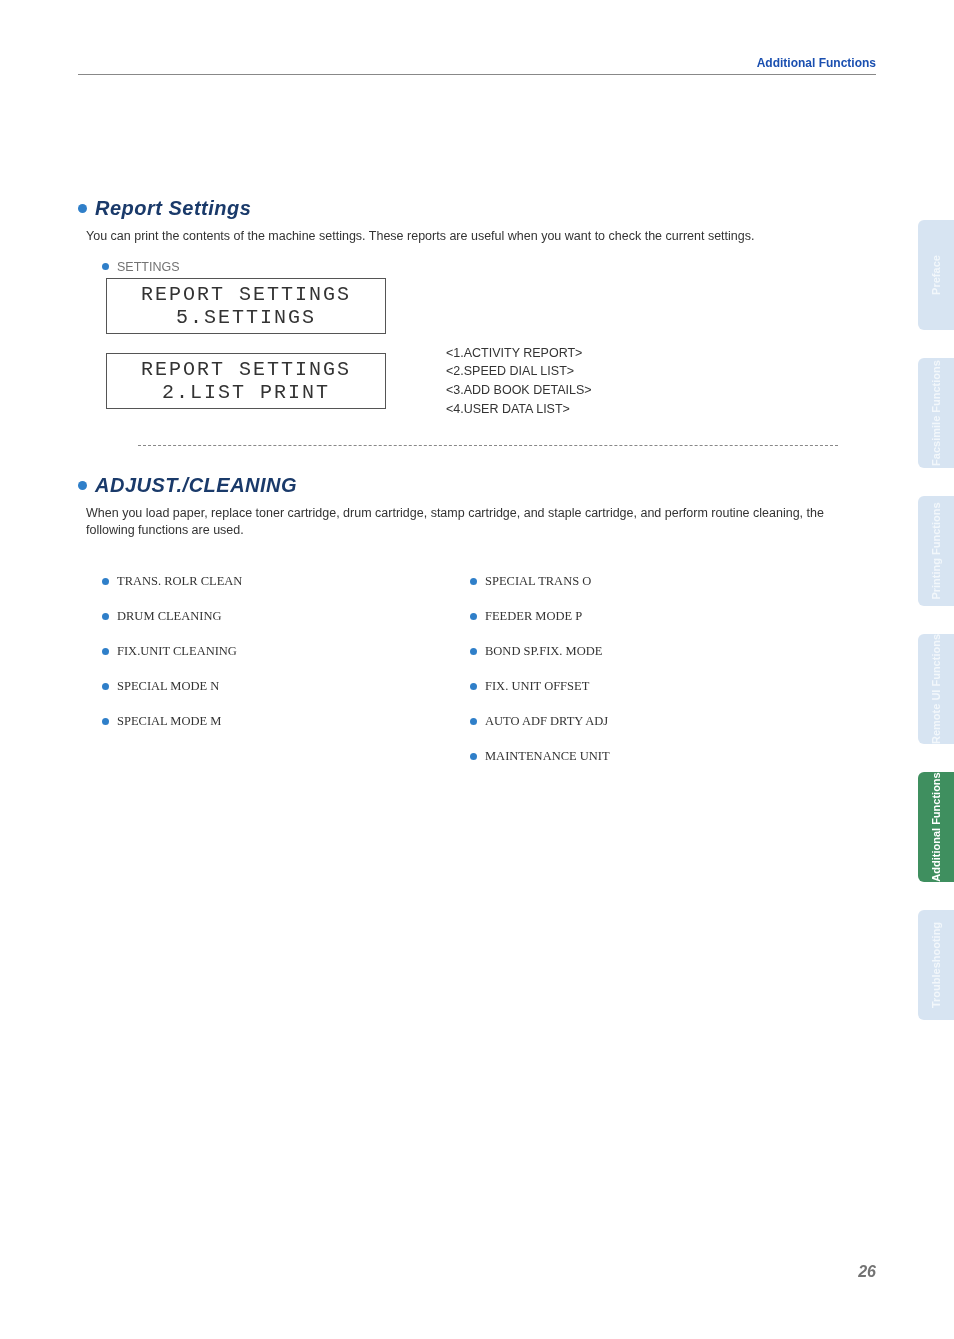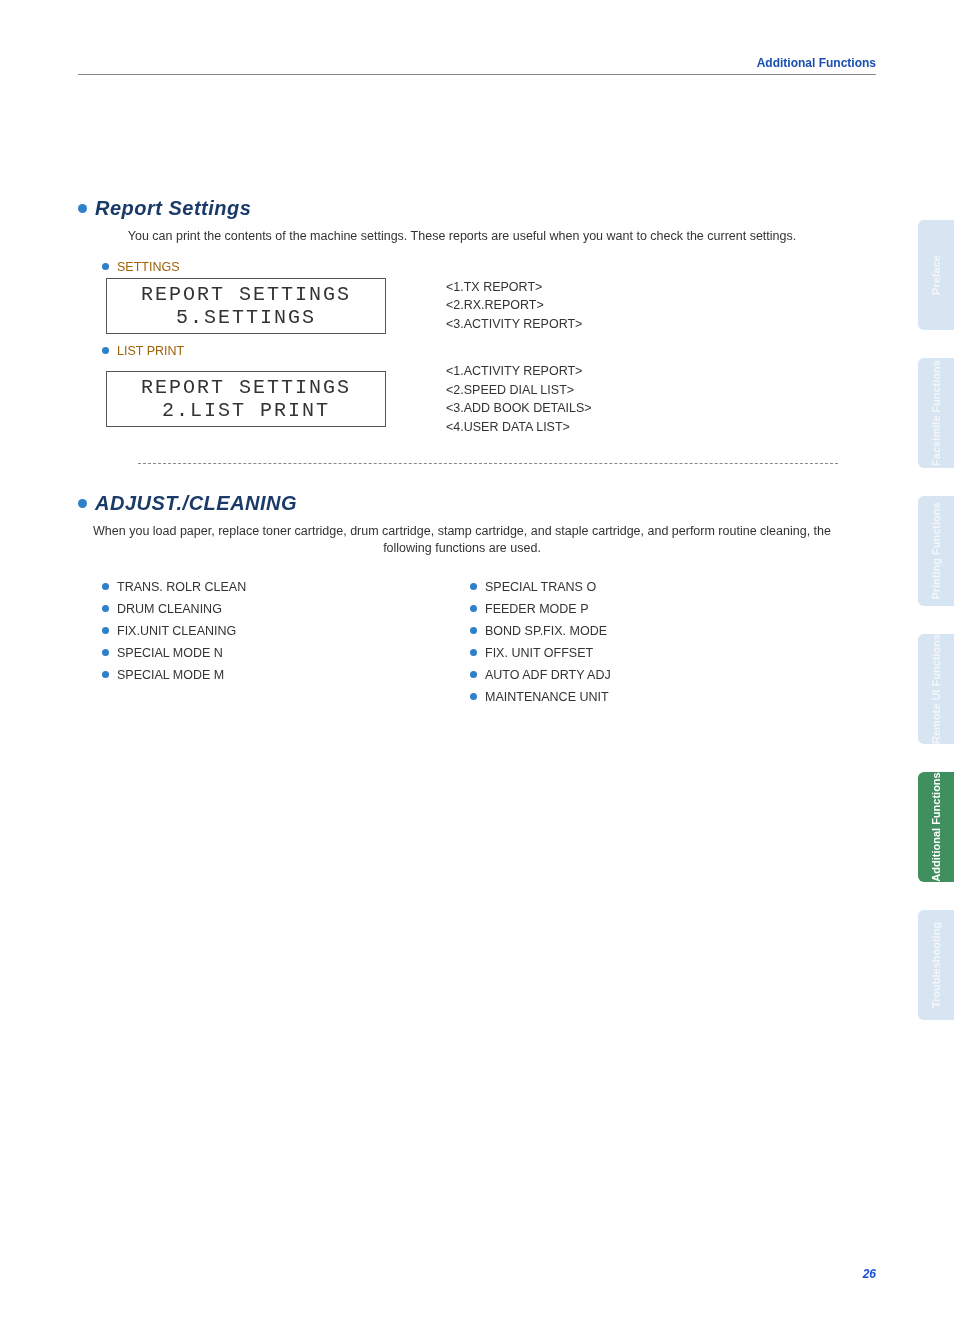--- a/index.html
+++ b/index.html
@@ -60,27 +60,27 @@
     left: 78px;
     top: 197px;
     width: 760px;
   }
   .h1-row { display: flex; align-items: center; margin-bottom: 8px; }
   .h1-bullet {
     width: 9px; height: 9px; background: #2f7fc9; border-radius: 50%;
     margin-right: 8px; flex: none;
   }
   .h1 { font-size: 20px; font-weight: bold; color: #1a3a6a; font-style: italic; letter-spacing: 0.5px; }
-  .intro { font-size: 12.5px; color: #333; margin: 6px 0 14px 8px; line-height: 1.4; text-align: center; }
+  .intro { font-size: 12.5px; color: #333; margin: 6px 0 14px 8px; line-height: 1.4; }
   .sub-row { display: flex; align-items: center; margin: 6px 0 4px 24px; }
   .sub-bullet {
     width: 7px; height: 7px; background: #2f7fc9; border-radius: 50%;
     margin-right: 8px; flex: none;
   }
-  .sub-label { font-size: 12.5px; color: #a16207; }
+  .sub-label { font-size: 12.5px; color: #737373; }
   .pair {
     display: flex; align-items: center; margin: 4px 0 10px 28px;
   }
   .lcd-box {
     width: 280px; height: 56px; border: 1px solid #555;
     display: flex; flex-direction: column; justify-content: center; align-items: center;
     margin-right: 60px; flex: none;
     background: #fff;
   }
   .lcd-line {
@@ -95,31 +95,31 @@
     border: none;
     border-top: 1px dashed #888;
     margin: 26px 0 28px 60px;
     width: 700px;
   }
   .two-col {
     display: flex; margin-left: 24px; margin-top: 10px;
   }
   .col { flex: 1; }
   .item-row {
-    display: flex; align-items: center; margin: 8px 0;
+    display: flex; align-items: center; margin: 20px 0; font-family: Liberation Serif, serif;
   }
   .item-label { font-size: 12.5px; color: #333; }
   .page-num {
     position: absolute;
     bottom: 58px;
     right: 78px;
     font-weight: bold;
     font-style: italic;
-    font-size: 12px;
-    color: #1d4ed8;
+    font-size: 16px;
+    color: #737373;
   }
 </style>
 </head>
 <body>
 
 <div class="header-right">Additional Functions</div>
 <div class="header-rule"></div>
 
 <div class="side-tabs">
   <div class="tab inactive">
@@ -152,31 +152,22 @@
 
   <div class="sub-row">
     <div class="sub-bullet"></div>
     <div class="sub-label">SETTINGS</div>
   </div>
   <div class="pair">
     <div class="lcd-box">
       <div class="lcd-line">REPORT SETTINGS</div>
       <div class="lcd-line">5.SETTINGS</div>
     </div>
-    <div class="opts">
-      <div>&lt;1.TX REPORT&gt;</div>
-      <div>&lt;2.RX.REPORT&gt;</div>
-      <div>&lt;3.ACTIVITY REPORT&gt;</div>
-    </div>
-  </div>
-
-  <div class="sub-row">
-    <div class="sub-bullet"></div>
-    <div class="sub-label">LIST PRINT</div>
-  </div>
+  </div>
+
   <div class="pair">
     <div class="lcd-box">
       <div class="lcd-line">REPORT SETTINGS</div>
       <div class="lcd-line">2.LIST PRINT</div>
     </div>
     <div class="opts">
       <div>&lt;1.ACTIVITY REPORT&gt;</div>
       <div>&lt;2.SPEED DIAL LIST&gt;</div>
       <div>&lt;3.ADD BOOK DETAILS&gt;</div>
       <div>&lt;4.USER DATA LIST&gt;</div>

